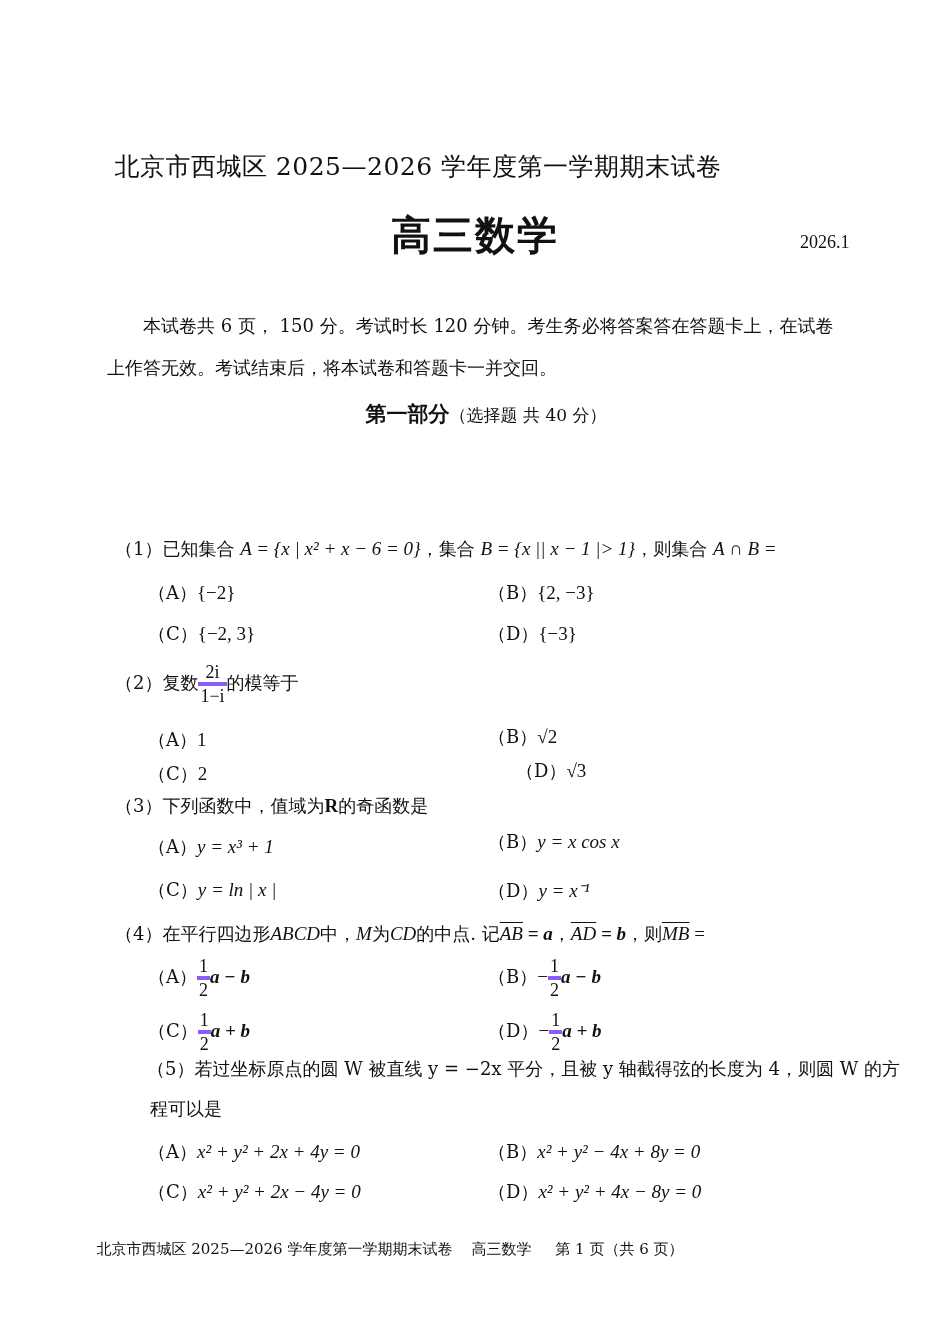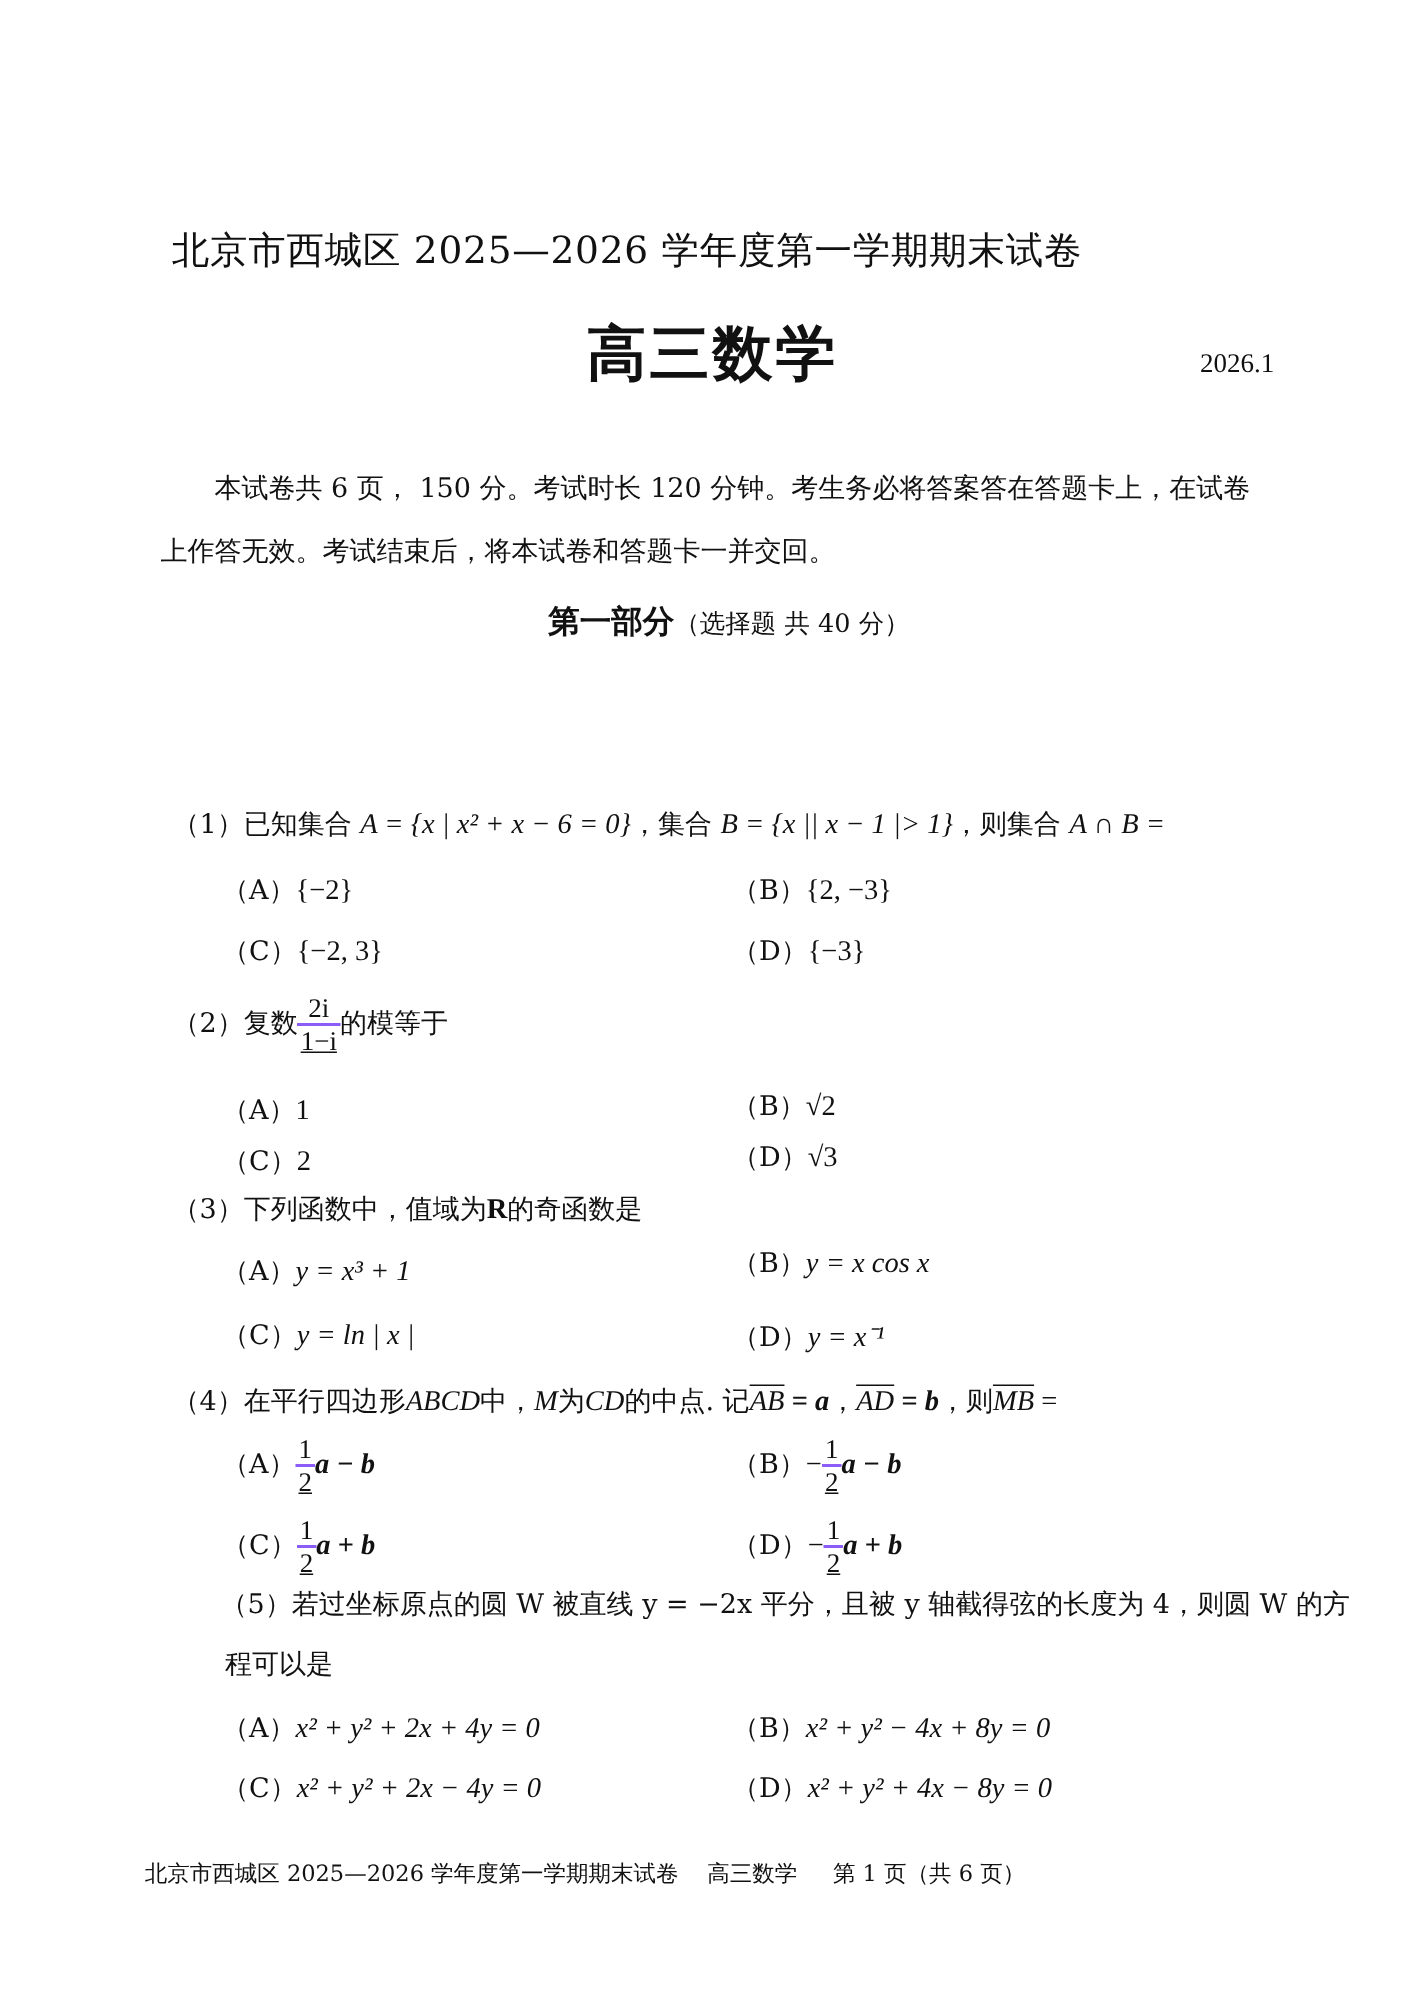--- a/index.html
+++ b/index.html
@@ -15,22 +15,22 @@
   .part-main { font-size:21px; font-weight:bold; font-family:"DejaVu Sans", "Liberation Sans", sans-serif;margin-left:22px; }
   .part-sub { font-size:17px; }
   .section { left:107px; width:745px; top:458px; font-size:18px; line-height:40px; white-space:normal;
              font-family:"DejaVu Sans", "Liberation Sans", sans-serif; font-weight:bold; }
   .section .cont { padding-left:36px; }
   .q { left:115px; font-size:18px; }
   .opt { font-size:18px; }
   .m { font-family:"Liberation Serif", serif; font-style:italic; font-size:19px; }
   .mr { font-family:"Liberation Serif", serif; font-size:19px; }
   .frac { display:inline-block; vertical-align:middle; text-align:center; font-family:"Liberation Serif", serif; font-size:18px; line-height:20px; }
-  .frac .num { display:block; border-bottom:2px solid #8b5cf6; padding:0 2px; }
-  .frac .den { display:block; padding:0 2px;text-decoration:underline; }
+  .frac .num { display:block; border-bottom:4px solid #8b5cf6; padding:0 2px; }
+  .frac .den { display:block; padding:0 2px; }
   .vec { text-decoration:overline; }
   .bold-i { font-weight:bold; font-style:italic; font-family:"Liberation Serif", serif; font-size:19px; }
   .footer { left:0; width:780px; top:1240px; text-align:center; font-size:15px; }
 </style>
 </head>
 <body>
 
 <div class="abs title">北京市西城区 2025—2026 学年度第一学期期末试卷</div>
 <div class="abs subject">高三数学</div>
 <div class="abs date">2026.1</div>
@@ -54,21 +54,21 @@
 <div class="abs opt" style="left:488px; top:581px;"><span>（B）</span><span class="mr">{2, −3}</span></div>
 <div class="abs opt" style="left:148px; top:622px;"><span>（C）</span><span class="mr">{−2, 3}</span></div>
 <div class="abs opt" style="left:488px; top:622px;"><span>（D）</span><span class="mr">{−3}</span></div>
 
 <div class="abs q" style="top:662px;">
   <span>（2）</span><span>复数</span><span class="frac"><span class="num">2i</span><span class="den">1−i</span></span><span>的模等于</span>
 </div>
 <div class="abs opt" style="left:148px; top:728px;"><span>（A）</span><span class="mr">1</span></div>
 <div class="abs opt" style="left:488px; top:725px;"><span>（B）</span><span class="mr">√2</span></div>
 <div class="abs opt" style="left:148px; top:762px;"><span>（C）</span><span class="mr">2</span></div>
-<div class="abs opt" style="left:488px; top:759px;"><span>（D）</span><span class="mr">√3</span></div>
+<div class="abs opt" style="left:516px; top:759px;"><span>（D）</span><span class="mr">√3</span></div>
 
 <div class="abs q" style="top:794px;">
   <span>（3）</span><span>下列函数中，值域为</span><b class="mr">R</b><span>的奇函数是</span>
 </div>
 <div class="abs opt" style="left:148px; top:835px;"><span>（A）</span><span class="m">y = x³ + 1</span></div>
 <div class="abs opt" style="left:488px; top:830px;"><span>（B）</span><span class="m">y = x cos x</span></div>
 <div class="abs opt" style="left:148px; top:878px;"><span>（C）</span><span class="m">y = ln | x |</span></div>
 <div class="abs opt" style="left:488px; top:877px;"><span>（D）</span><span class="m">y = x⁻¹</span></div>
 
 <div class="abs q" style="top:922px;">

